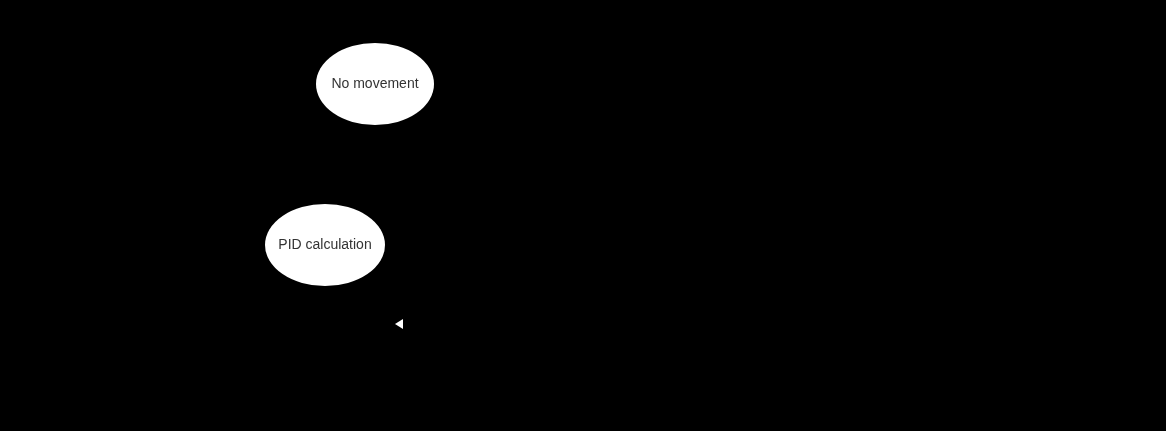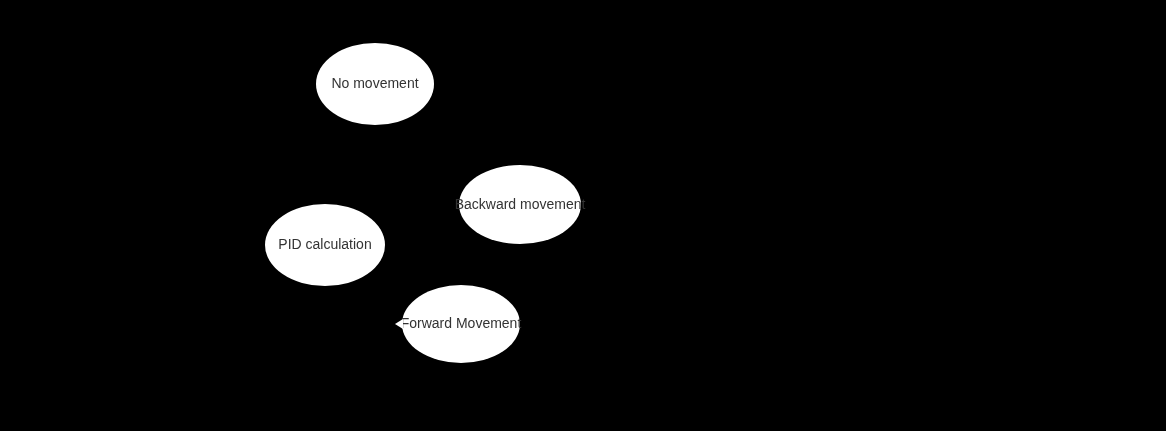--- a/index.html
+++ b/index.html
@@ -43,27 +43,21 @@
 </head>
 <body>
 
 <div class="canvas">
 
   <div class="node" style="left: 316px; top: 43px; width: 118px; height: 82px;">
     <span class="node-label">No movement</span>
   </div>
 
 
-  <div class="node" style="left: 459px; top: 165px; width: 122px; height: 79px;">
-    <span class="node-label">Backward movement</span>
-  </div>
 
   <div class="node" style="left: 265px; top: 204px; width: 120px; height: 82px;">
     <span class="node-label">PID calculation</span>
   </div>
 
-  <div class="node" style="left: 402px; top: 285px; width: 118px; height: 78px;">
-    <span class="node-label">Forward Movement</span>
-  </div>
 
   <div class="arrowhead" style="left: 395px; top: 319px;"></div>
 
 </div>
 
 </body></html>

